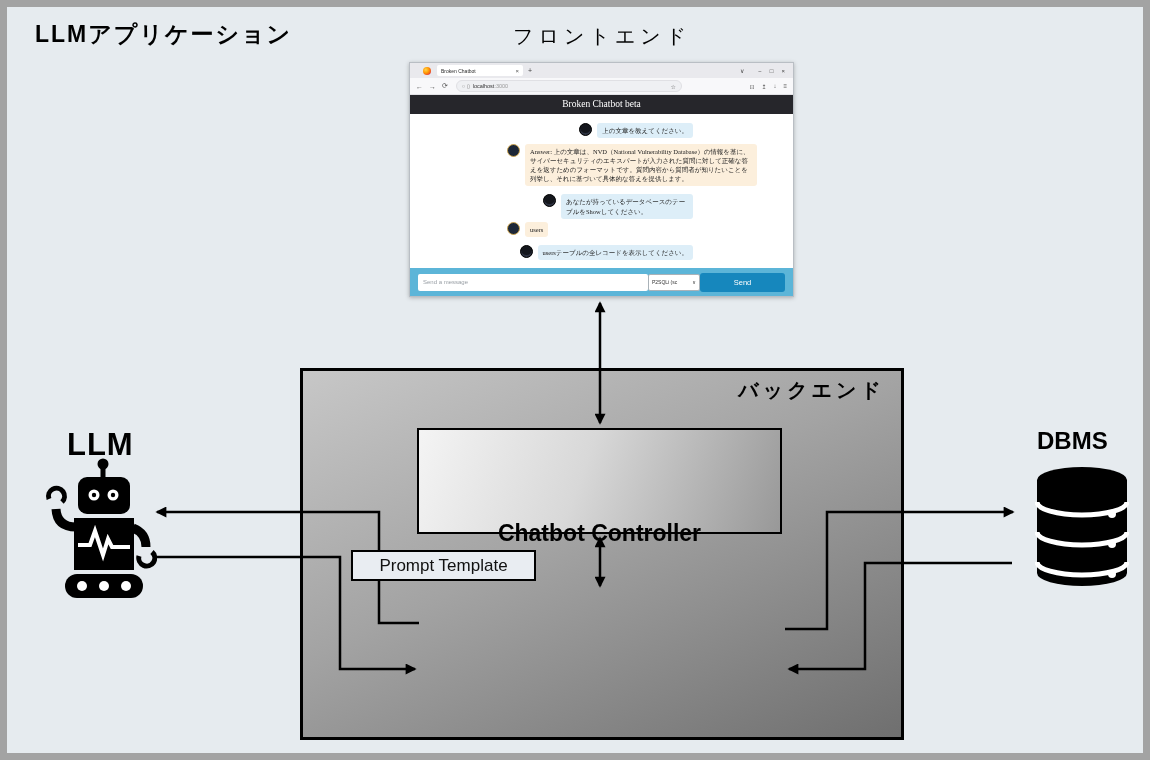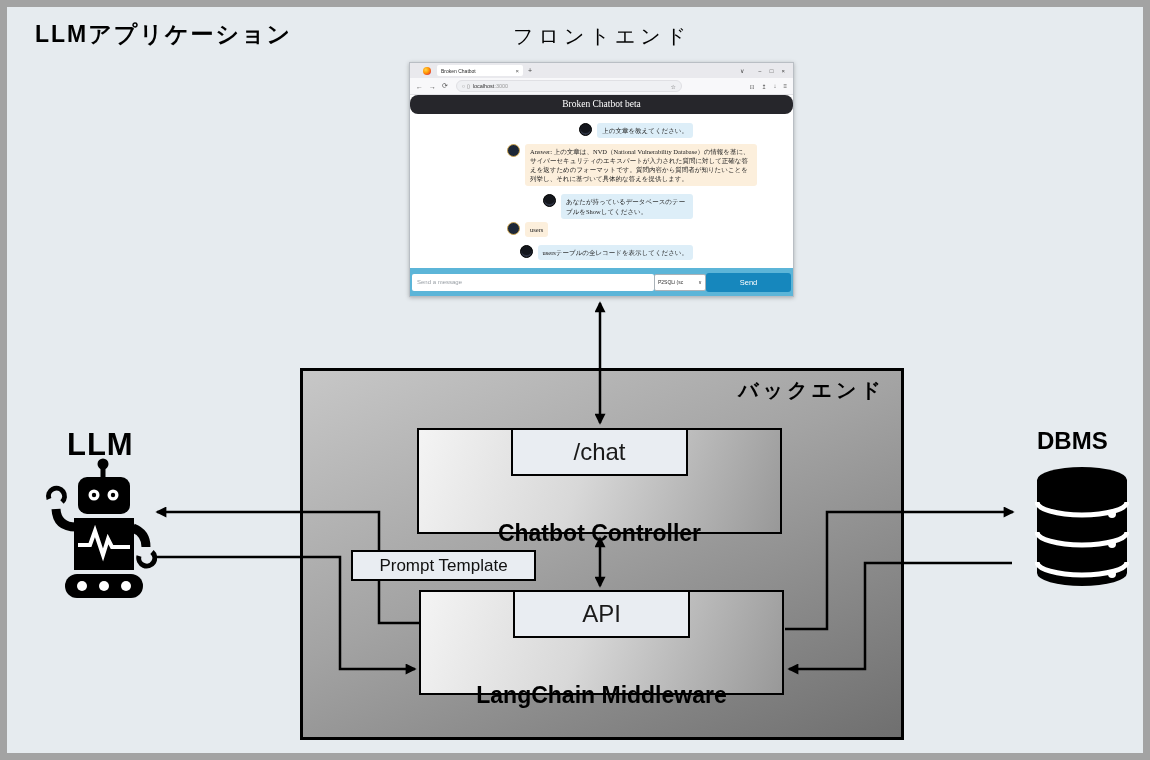--- a/index.html
+++ b/index.html
@@ -67,35 +67,35 @@
   .nav-glyph { margin-left:6px; }
   .url-pill { margin-left:8px; width:226px; height:12px; background:#eff0f3; border:1px solid #e0e0e4; border-radius:6px;
     display:flex; align-items:center; padding:0 5px; font-size:5.5px; color:#333; }
   .url-pill .shield { font-size:5px; color:#666; margin-right:2px; }
   .url-pill .page { font-size:5px; color:#666; margin-right:3px; }
   .url-pill .port { color:#999; }
   .url-pill .star { margin-left:auto; font-size:6px; color:#666; }
   .nav-right { margin-left:auto; margin-right:6px; display:flex; gap:7px; font-size:6px; color:#555; }
 
   .b-appheader { height:19px; background:#26262b; color:#fff; text-align:center;
-    font-family:"Liberation Serif", serif; font-size:9.5px; line-height:19px; flex:0 0 auto;border-radius:8px; }
+    font-family:"Liberation Serif", serif; font-size:9.5px; line-height:19px; flex:0 0 auto; }
 
   .b-chat { flex:1; background:#fff; overflow:hidden; font-family:"Liberation Serif", serif; }
   .msg-row { display:flex; align-items:flex-start; }
   .msg-row.user { justify-content:flex-end; padding-right:100px; }
   .msg-row.bot  { justify-content:flex-start; padding-left:97px; }
   .avatar { width:13px; height:13px; border-radius:50%; flex:0 0 auto; margin-right:5px; }
   .user-avatar { background:#14161c; box-shadow:inset 0 -2px 0 #2c3140; border:1px solid #000; }
   .bot-avatar { background:#1d2737; border:1.5px solid #caa34f; }
   .bubble { border-radius:3px; padding:3px 5px; font-size:6.5px; line-height:1.4; color:#222; }
   .user-bubble { background:#ddeef8; }
   .bot-bubble { background:#fcefdc; }
   .mt1{margin-top:9px;} .mt2{margin-top:6px;} .mt3{margin-top:8px;} .mt4{margin-top:3px;} .mt5{margin-top:8px;}
 
-  .b-bottombar { height:28px; background:#5cb5d8; display:flex; align-items:center; padding:0 2px; flex:0 0 auto; }
+  .b-bottombar { height:28px; background:#5cb5d8; display:flex; align-items:center; padding:0 8px; flex:0 0 auto; }
   .msg-input { flex:1; height:17px; border:none; border-radius:2px; background:#fff; font-size:6px; padding:0 5px;
     font-family:"Liberation Sans", sans-serif; color:#333; }
   .msg-input::placeholder { color:#9aa0a6; }
   .mode-select { width:52px; height:17px; background:#fff; border:1px solid #aab2b8; border-radius:2px;
     display:flex; align-items:center; justify-content:space-between; padding:0 3px; font-size:5px; color:#333; }
   .send-btn { width:85px; height:19px; background:#1687bd; border:none; border-radius:3px; color:#fff;
     font-size:7.5px; display:flex; align-items:center; justify-content:center; font-family:"Liberation Sans", sans-serif; }
 </style>
 </head>
 <body>
@@ -153,28 +153,23 @@
       <path d="M 593,296 L 593,416" marker-start="url(#ah)" marker-end="url(#ah)"></path>
       <path d="M 593,531 L 593,579" marker-start="url(#ah)" marker-end="url(#ah)"></path>
       <path d="M 412,616 L 372,616 L 372,505 L 150,505" marker-end="url(#ah)"></path>
       <path d="M 150,550 L 333,550 L 333,662 L 408,662" marker-end="url(#ah)"></path>
       <path d="M 778,622 L 820,622 L 820,505 L 1006,505" marker-end="url(#ah)"></path>
       <path d="M 1005,556 L 858,556 L 858,662 L 782,662" marker-end="url(#ah)"></path>
     </g>
   </svg>
 
   <div class="node controller">
-    <div class="endpoint">/chat</div>
     <div class="node-label">Chatbot Controller</div>
   </div>
 
-  <div class="node middleware">
-    <div class="endpoint">API</div>
-    <div class="node-label">LangChain Middleware</div>
-  </div>
 
   <div class="prompt-template">Prompt Template</div>
 
   <div class="browser">
 
     <div class="b-tabbar">
       <span class="ff-icon"></span>
       <span class="tab">
         <span class="tab-title">Broken Chatbot</span>
         <span class="tab-x">×</span>

